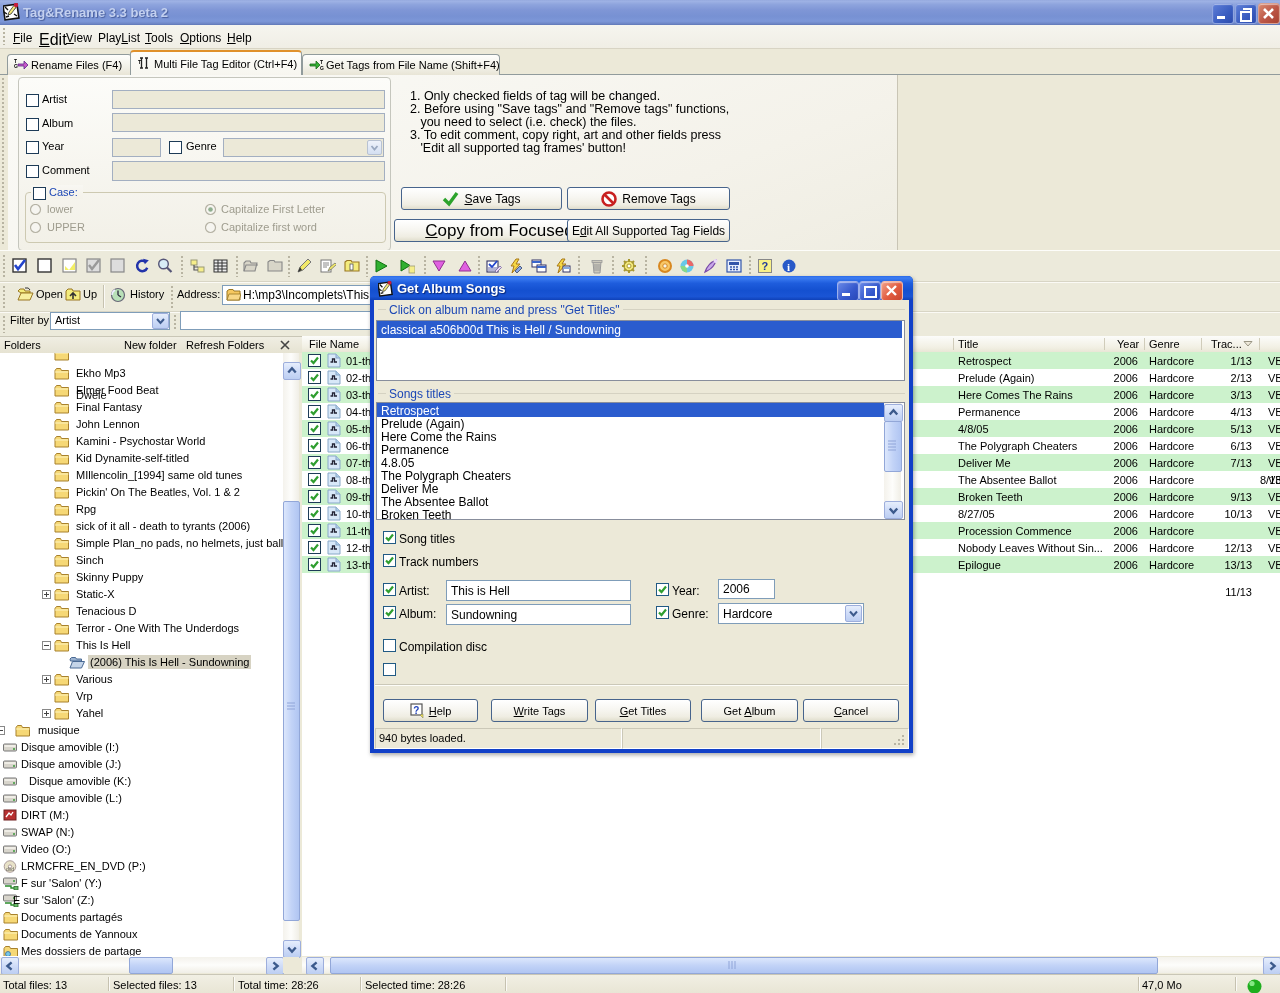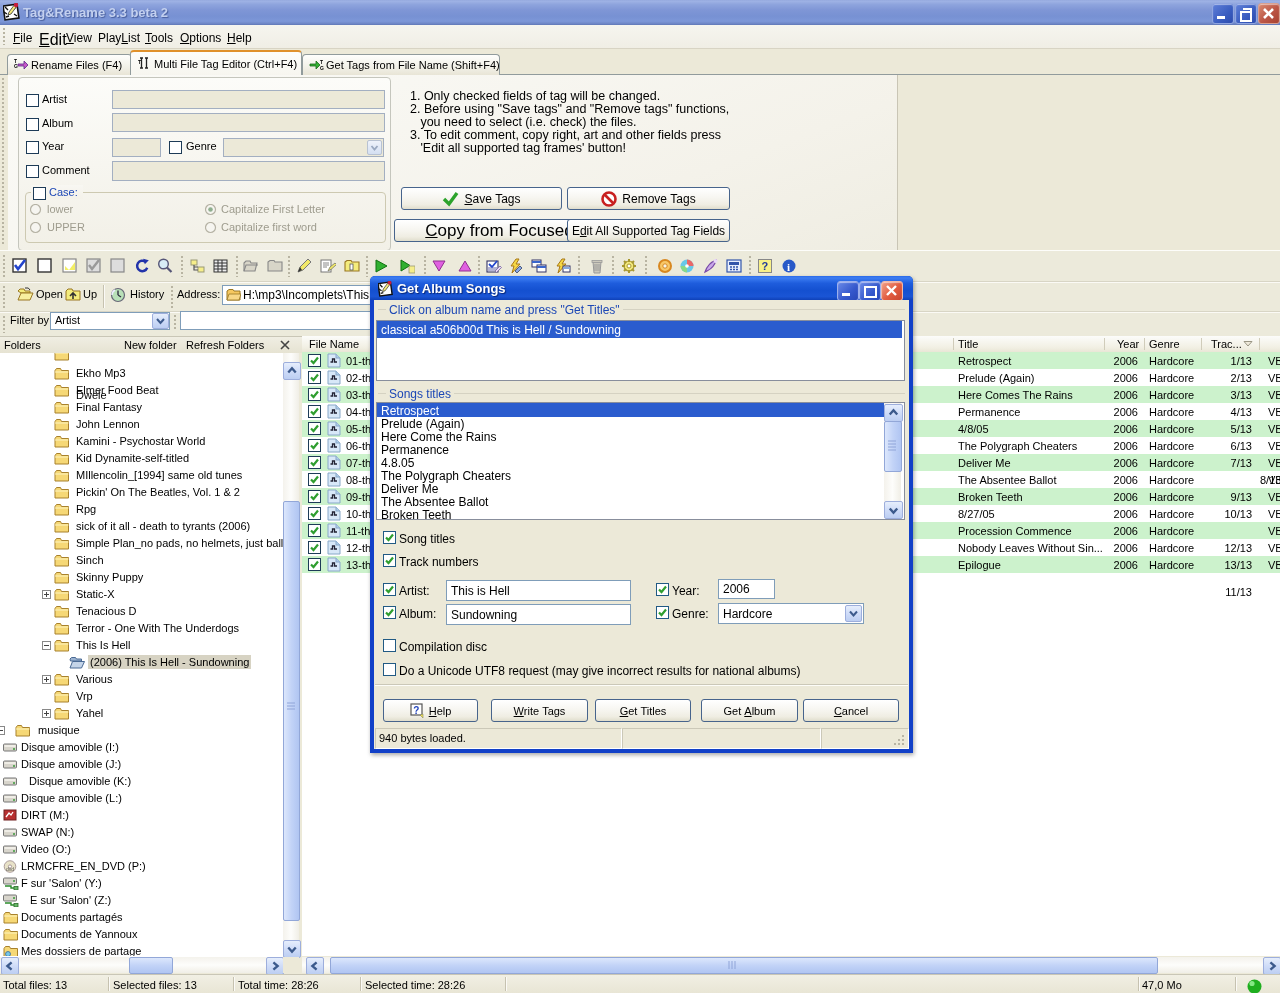--- a/index.html
+++ b/index.html
@@ -670,21 +670,21 @@
     </div>
     <div style="position:absolute;left:0;top:539px;width:283px;height:17px;">
       <span style="position:absolute;left:3px;top:1px;width:16px;height:14px;">
         <svg width="16" height="13" style="position:absolute;top:1px;">
           <rect x="0.5" y="1" width="13" height="6" rx="1" fill="#d8d5cc" stroke="#777" stroke-width="1"></rect>
           <circle cx="11" cy="4" r="1" fill="#3a9a3a"></circle>
           <path d="M2 9 h6 v2 h3" stroke="#2a8a2a" stroke-width="1.4" fill="none"></path>
           <rect x="11" y="9.5" width="4" height="3.5" fill="#68b868" stroke="#2a6a2a" stroke-width="0.8"></rect>
         </svg>
       </span>
-      <span style="position:absolute;left:28px;top:1px;font-size:11px;white-space:nowrap;padding:1px 2px;">E sur 'Salon' (Z:)</span>
+      <span style="position:absolute;left:11px;top:1px;font-size:11px;white-space:nowrap;padding:1px 2px;">E sur 'Salon' (Z:)</span>
     </div>
     <div style="position:absolute;left:0;top:556px;width:283px;height:17px;">
       <span style="position:absolute;left:3px;top:1px;width:16px;height:14px;">
         <svg width="16" height="13" style="position:absolute;top:1px;">
           <path d="M1 3.5 l1.5-2 h4 l1 2 h7 v8.5 h-13.5z" fill="#f6d876" stroke="#a8812c" stroke-width="1"></path>
           <path d="M1 5 h13.5" stroke="#fdf4c0" stroke-width="1"></path>
         </svg>
       </span>
       <span style="position:absolute;left:19px;top:1px;font-size:11px;white-space:nowrap;padding:1px 2px;">Documents partagés</span>
     </div>
@@ -1089,21 +1089,20 @@
     </span>
     <div class="tb" style="left:302px;top:331px;font-size:12px;">Genre:</div>
     <div class="inp" style="left:348px;top:327px;width:144px;height:19px;"></div>
     <div class="tb" style="left:353px;top:331px;font-size:12px;">Hardcore</div>
     <div class="a" style="left:475px;top:329px;width:15px;height:15px;border:1px solid #9daedc;border-radius:2px;background:linear-gradient(180deg,#e6eefc,#cfdcf8 50%,#bccef2);"><svg width="15" height="15">
         <path d="M4 5.5 L7.5 9.5 L11 5.5" stroke="#3c5a8c" stroke-width="2" fill="none"></path>
       </svg></div>
     <span class="cb cbb" style="left:13px;top:363px;"></span>
     <div class="tb" style="left:29px;top:364px;font-size:12px;">Compilation disc</div>
     <span class="cb cbb" style="left:13px;top:387px;"></span>
-    <div class="tb" style="left:29px;top:388px;font-size:12px;">Do a Unicode UTF8 request (may give incorrect results for national albums)</div>
     <div class="a" style="left:5px;top:408px;width:533px;height:1px;background:#cbc8b8;"></div>
     <div class="a" style="left:5px;top:409px;width:533px;height:1px;background:#fdfdf8;"></div>
     <div class="btn" style="left:13px;top:423px;width:93px;height:21px;">
       <svg width="15" height="15" style="margin-right:4px" viewBox="0 0 15 15">
         <rect x="1" y="1" width="11" height="11" fill="#fff" stroke="#555" stroke-width="1.2"></rect>
         <text x="3.2" y="10.5" font-size="10" font-weight="bold" fill="#2244bb">?</text>
         <path d="M10 12 l3 3 v-4z" fill="#f2e150" stroke="#886" stroke-width="0.6"></path>
       </svg>
       <span><u>H</u>elp</span>
     </div>

